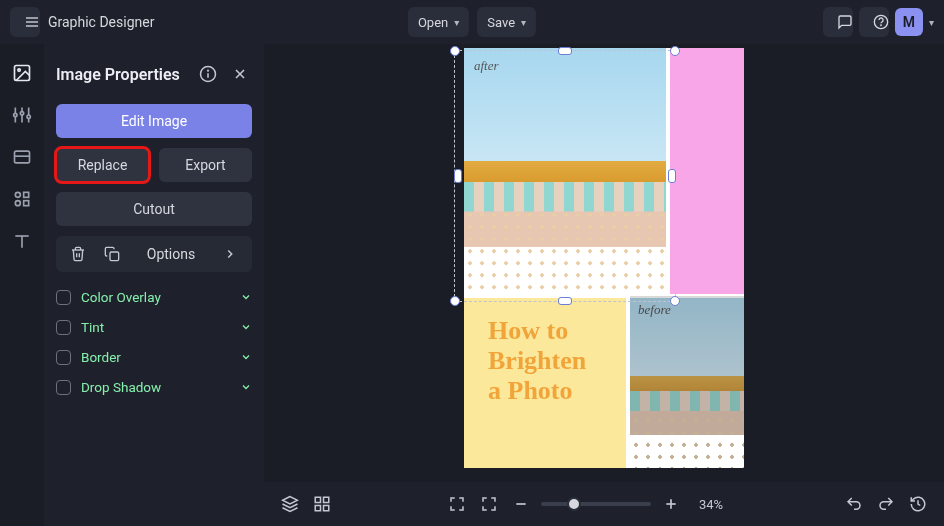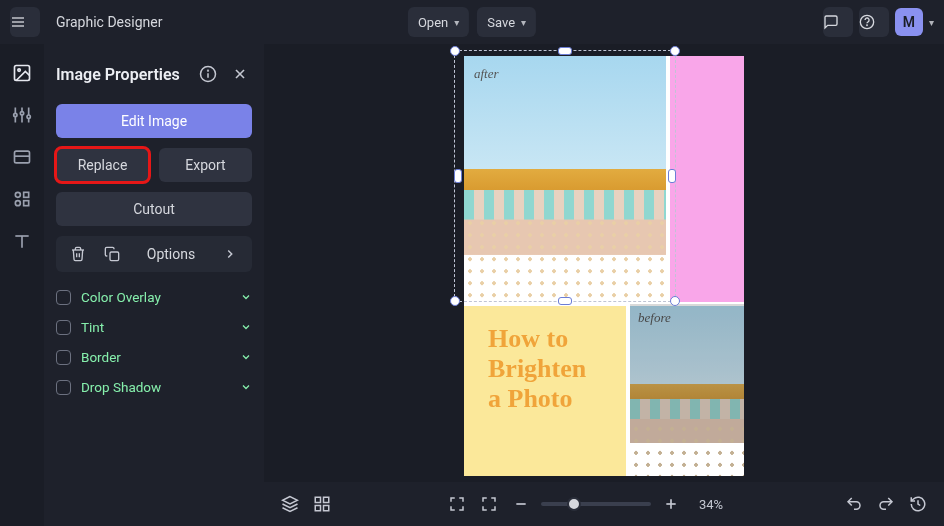--- a/index.html
+++ b/index.html
@@ -1,19 +1,19 @@
 <!DOCTYPE html>
 <html><head>
 <meta charset="utf-8">
 <style>
   * { box-sizing: border-box; margin: 0; padding: 0; font-family: -apple-system, BlinkMacSystemFont, "Segoe UI", Roboto, sans-serif; }
   html, body { width: 944px; height: 526px; overflow: hidden; background:#1a1d26; color:#d6d8de; }
   
-  .topbar { position:absolute; top:0; left:0; right:0; height:44px; background:#1e212b; display:flex; align-items:center; padding:1px 10px; gap:16px; }
-  .tb-btn { height:30px; border-radius:6px; background:#2a2e3a; display:flex; align-items:center; justify-content:space-between; padding:0 10px; color:#d6d8de; font-size:13px; cursor:pointer; gap:6px; }
+  .topbar { position:absolute; top:0; left:0; right:0; height:44px; background:#1e212b; display:flex; align-items:center; padding:1px 10px; gap:8px; }
+  .tb-btn { height:30px; border-radius:6px; background:#2a2e3a; display:flex; align-items:center; justify-content:flex-end; padding:0 10px; color:#d6d8de; font-size:13px; cursor:pointer; gap:6px; }
   .tb-icon { width:30px; padding:0; }
   .topbar .center { position:absolute; left:50%; transform:translateX(-50%); display:flex; gap:8px; }
   .topbar .right { margin-left:auto; display:flex; gap:6px; align-items:center; }
   .avatar { width:28px; height:28px; border-radius:6px; background:#8a91f0; color:#1a1d26; display:flex; align-items:center; justify-content:center; font-weight:600; font-size:14px; }
   .chev { font-size:10px; opacity:.8; }
   
   .rail { position:absolute; top:44px; left:0; bottom:0; width:44px; background:#1a1d26; display:flex; flex-direction:column; align-items:center; padding-top:18px; gap:20px; }
   .rail-item { width:22px; height:22px; display:flex; align-items:center; justify-content:center; color:#9aa0ae; cursor:pointer; }
   .rail-item.active { color:#e5e7ee; }
   
@@ -27,21 +27,21 @@
   .btn-secondary { background:#2f3340; color:#d6d8de; flex:1; }
   .btn-replace-hl { outline:3px solid #e61717; outline-offset:-1px; }
   .toolrow { display:flex; align-items:center; gap:10px; background:#262a35; border-radius:6px; height:36px; padding:0 10px;text-align:center; }
   .toolrow .lbl { flex:1; font-size:14px; }
   .opt-list { display:flex; flex-direction:column; gap:0; background:transparent; }
   .opt-item { display:flex; align-items:center; gap:10px; height:30px; font-size:13.5px; color:#86efac; cursor:pointer; }
   .chk { width:15px; height:15px; border:1.5px solid #6c7180; border-radius:4px; }
   .opt-item .name { flex:1; }
   
   .stage { position:absolute; top:44px; left:264px; right:0; bottom:44px; background:#1a1d26; }
-  .page { position:absolute; left:50%; top:12px; transform:translateX(-50%); width:280px; height:420px; background:#fff; }
+  .page { position:absolute; left:50%; top:4px; transform:translateX(-50%); width:280px; height:420px; background:#fff; }
   .cell-after { position:absolute; left:0; top:0; width:202px; height:246px; }
   .cell-pink  { position:absolute; right:0; top:0; width:76px; height:246px; background:#f9a6e9; border-left:2px solid #fff; }
   .cell-text  { position:absolute; left:0; top:248px; width:164px; height:172px; background:#fbe89a; border-top:2px solid #fff; border-right:2px solid #fff; padding:18px 24px; }
   .cell-before{ position:absolute; right:0; top:248px; width:114px; height:172px; border-top:2px solid #fff; }
   .cap { position:absolute; font-style:italic; font-family:Georgia,serif; font-size:13px; color:#555; }
   .cap-after { left:10px; top:10px; }
   .cap-before { left:8px; top:4px; }
   .howto { font-family:Georgia,"Times New Roman",serif; font-weight:700; font-size:26px; line-height:1.15; color:#f0a43a; }
   
   .bldg-bright { background:

